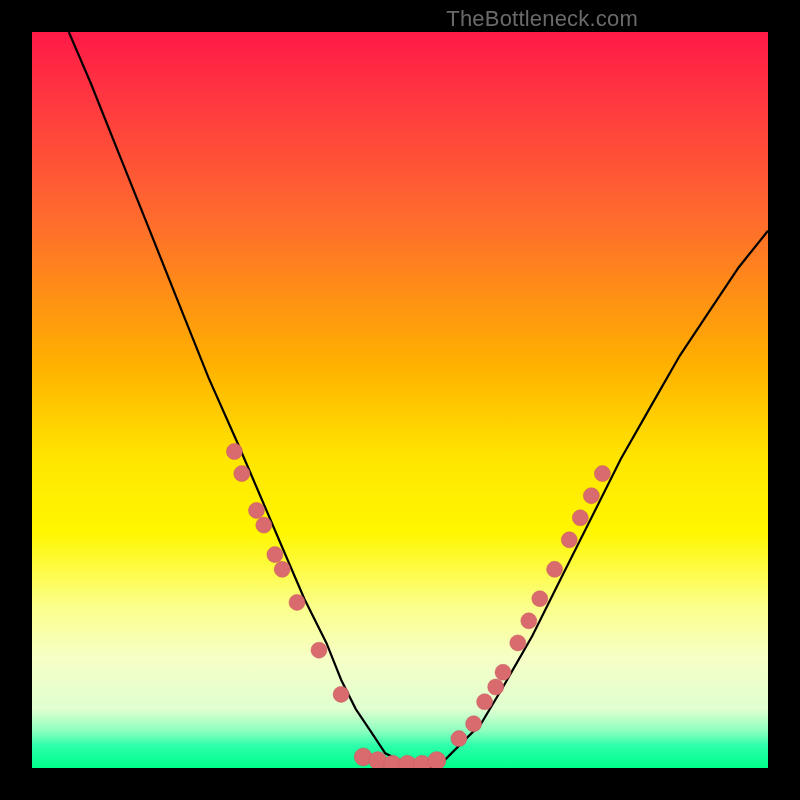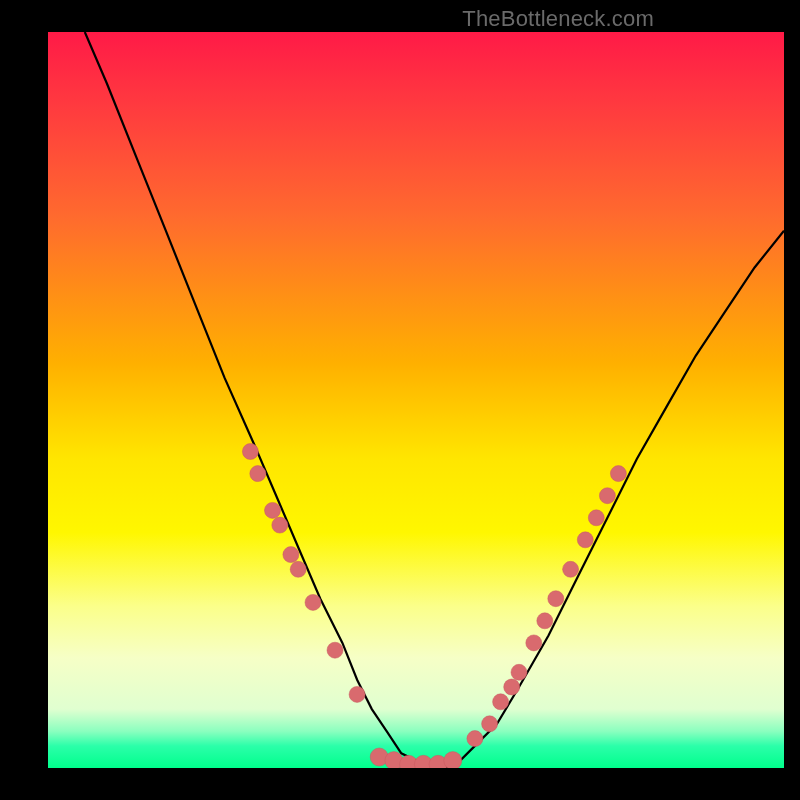--- a/index.html
+++ b/index.html
@@ -7,21 +7,21 @@
     padding: 0;
     width: 800px;
     height: 800px;
     overflow: hidden;
     background: #000;
     font-family: Arial, Helvetica, sans-serif;
   }
   .frame {
     position: absolute;
     top: 0;
-    left: 16px;
+    left: 0;
     width: 656px;
     height: 800px;
     background: #000;
   }
   .plot-area {
     position: absolute;
     top: 32px;
     left: 32px;
     width: 736px;
     height: 736px;

